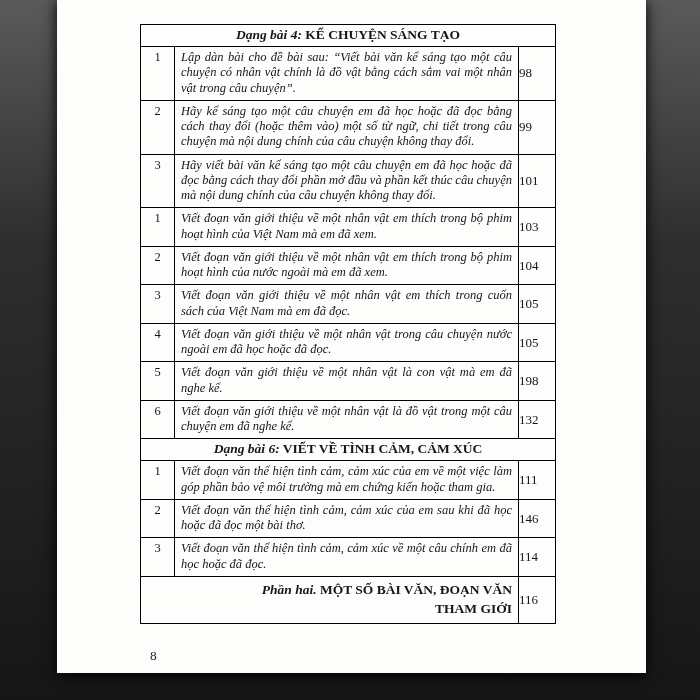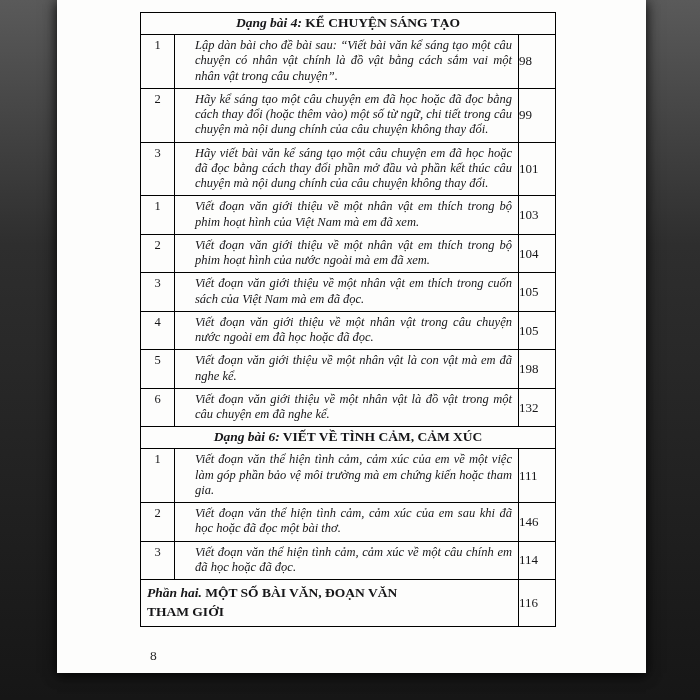--- a/index.html
+++ b/index.html
@@ -15,60 +15,60 @@
     left: 57px;
     top: 0;
     width: 589px;
     height: 673px;
     background: #fdfdfc;
     box-shadow: 0 0 14px rgba(0,0,0,0.65), 0 4px 10px rgba(0,0,0,0.5);
   }
   table.toc {
     position: absolute;
     left: 83px;
-    top: 12px;
+    top: 24px;
     width: 416px;
     border-collapse: collapse;
     color: #161618;
     table-layout: fixed;
   }
   table.toc td {
     border: 1px solid #000;
   }
   .num-cell {
     width: 34px;
     text-align: center;
     vertical-align: top;
     font-size: 12.5px;
     padding-top: 3px;
   }
   .text-cell {
     font-style: italic;
     font-size: 12.5px;
     line-height: 1.22;
-    padding: 3px 6px 4px 20px;
+    padding: 3px 6px 4px 6px;
     text-align: justify;
     vertical-align: top;
   }
   .pagenum-cell {
     width: 37px;
     text-align: left;
     vertical-align: middle;
     font-size: 13px;
   }
   .section-header {
     text-align: center;
     font-weight: bold;
     font-size: 13.5px;
     padding: 2px 4px 3px 4px;
   }
   .hdr-prefix { font-style: italic; font-weight: bold; }
   .hdr-title { font-weight: bold; }
   .final-cell {
-    text-align: left;
+    text-align: right;
     font-weight: bold;
     font-size: 13.5px;
     line-height: 1.4;
     padding: 4px 6px;
     vertical-align: middle;
   }
   .footer-num {
     position: absolute;
     left: 93px;
     top: 648px;

